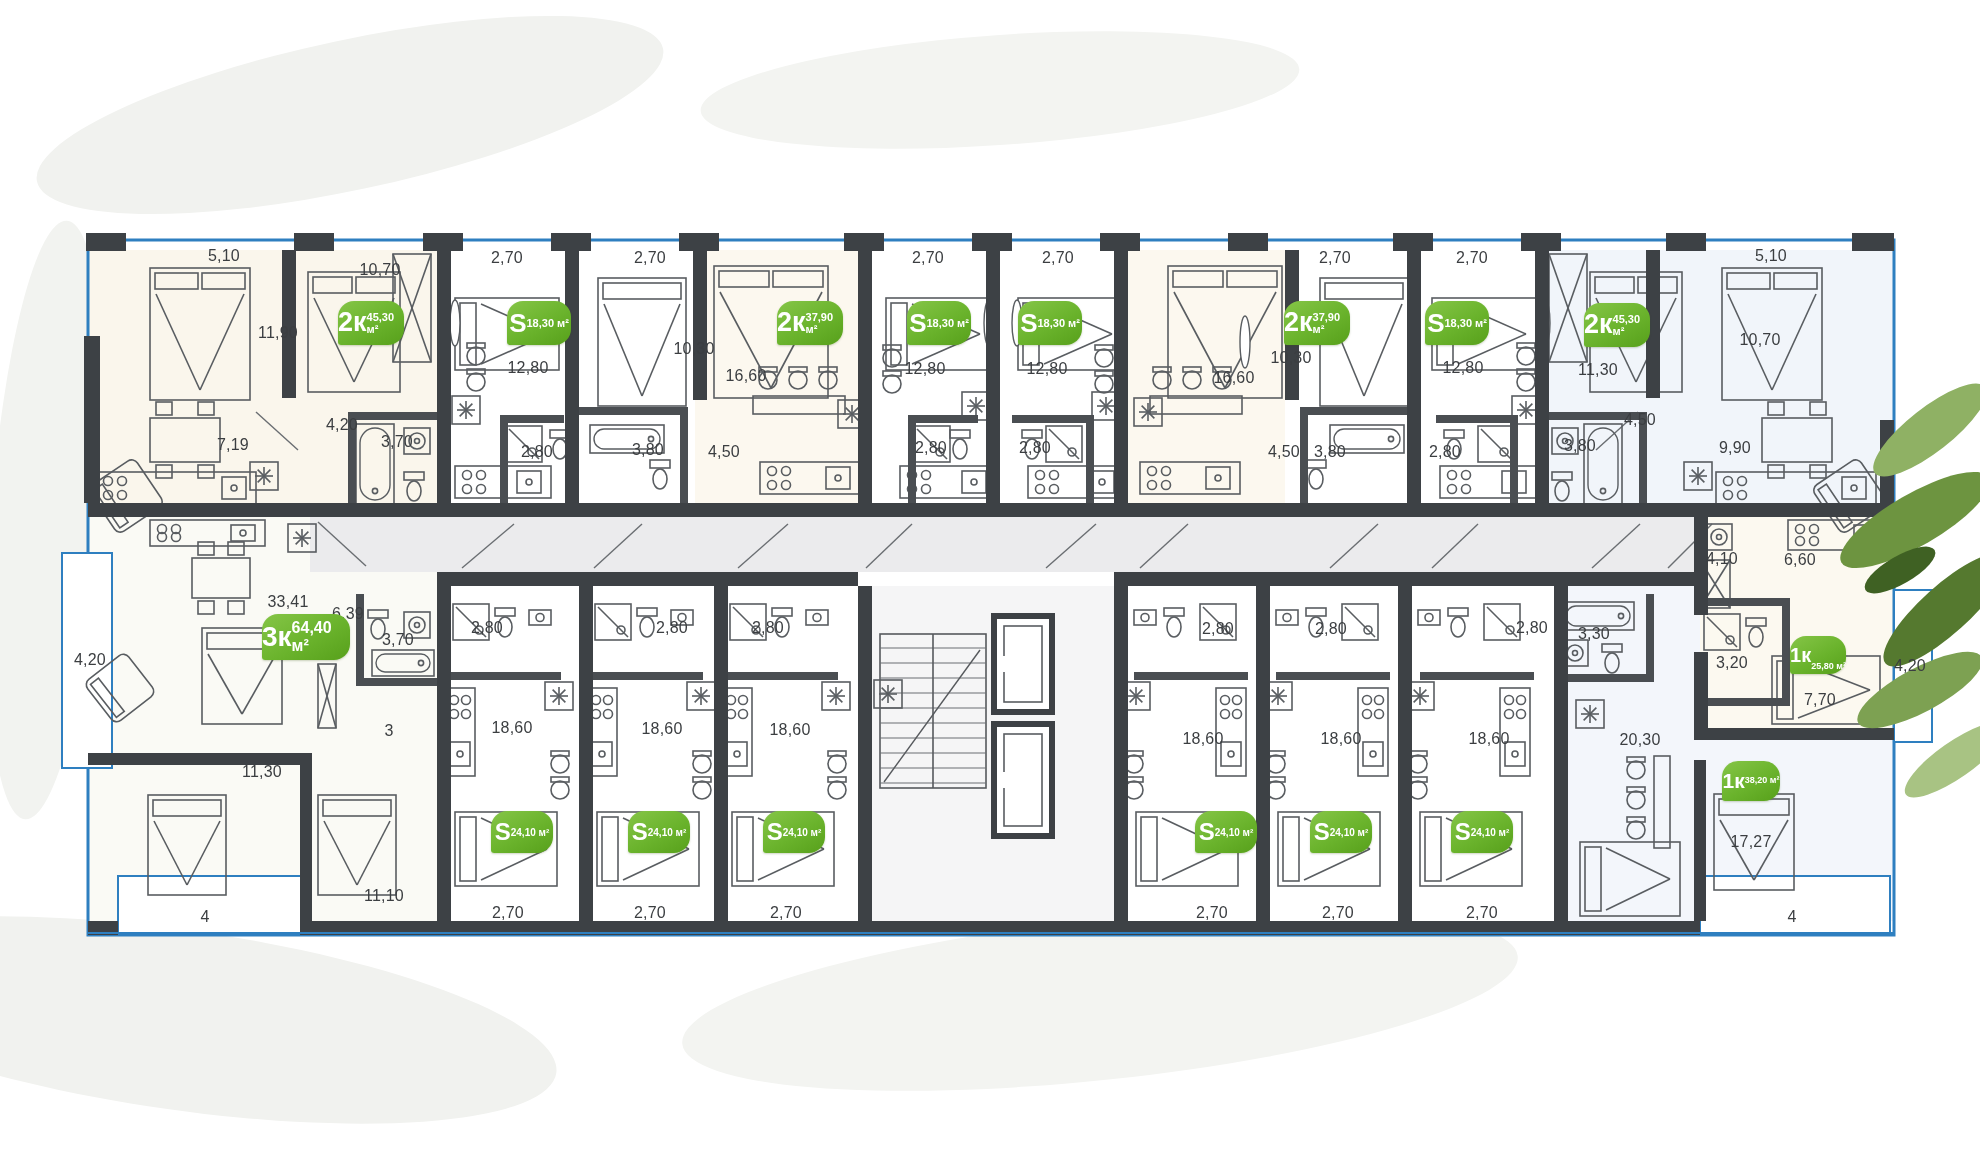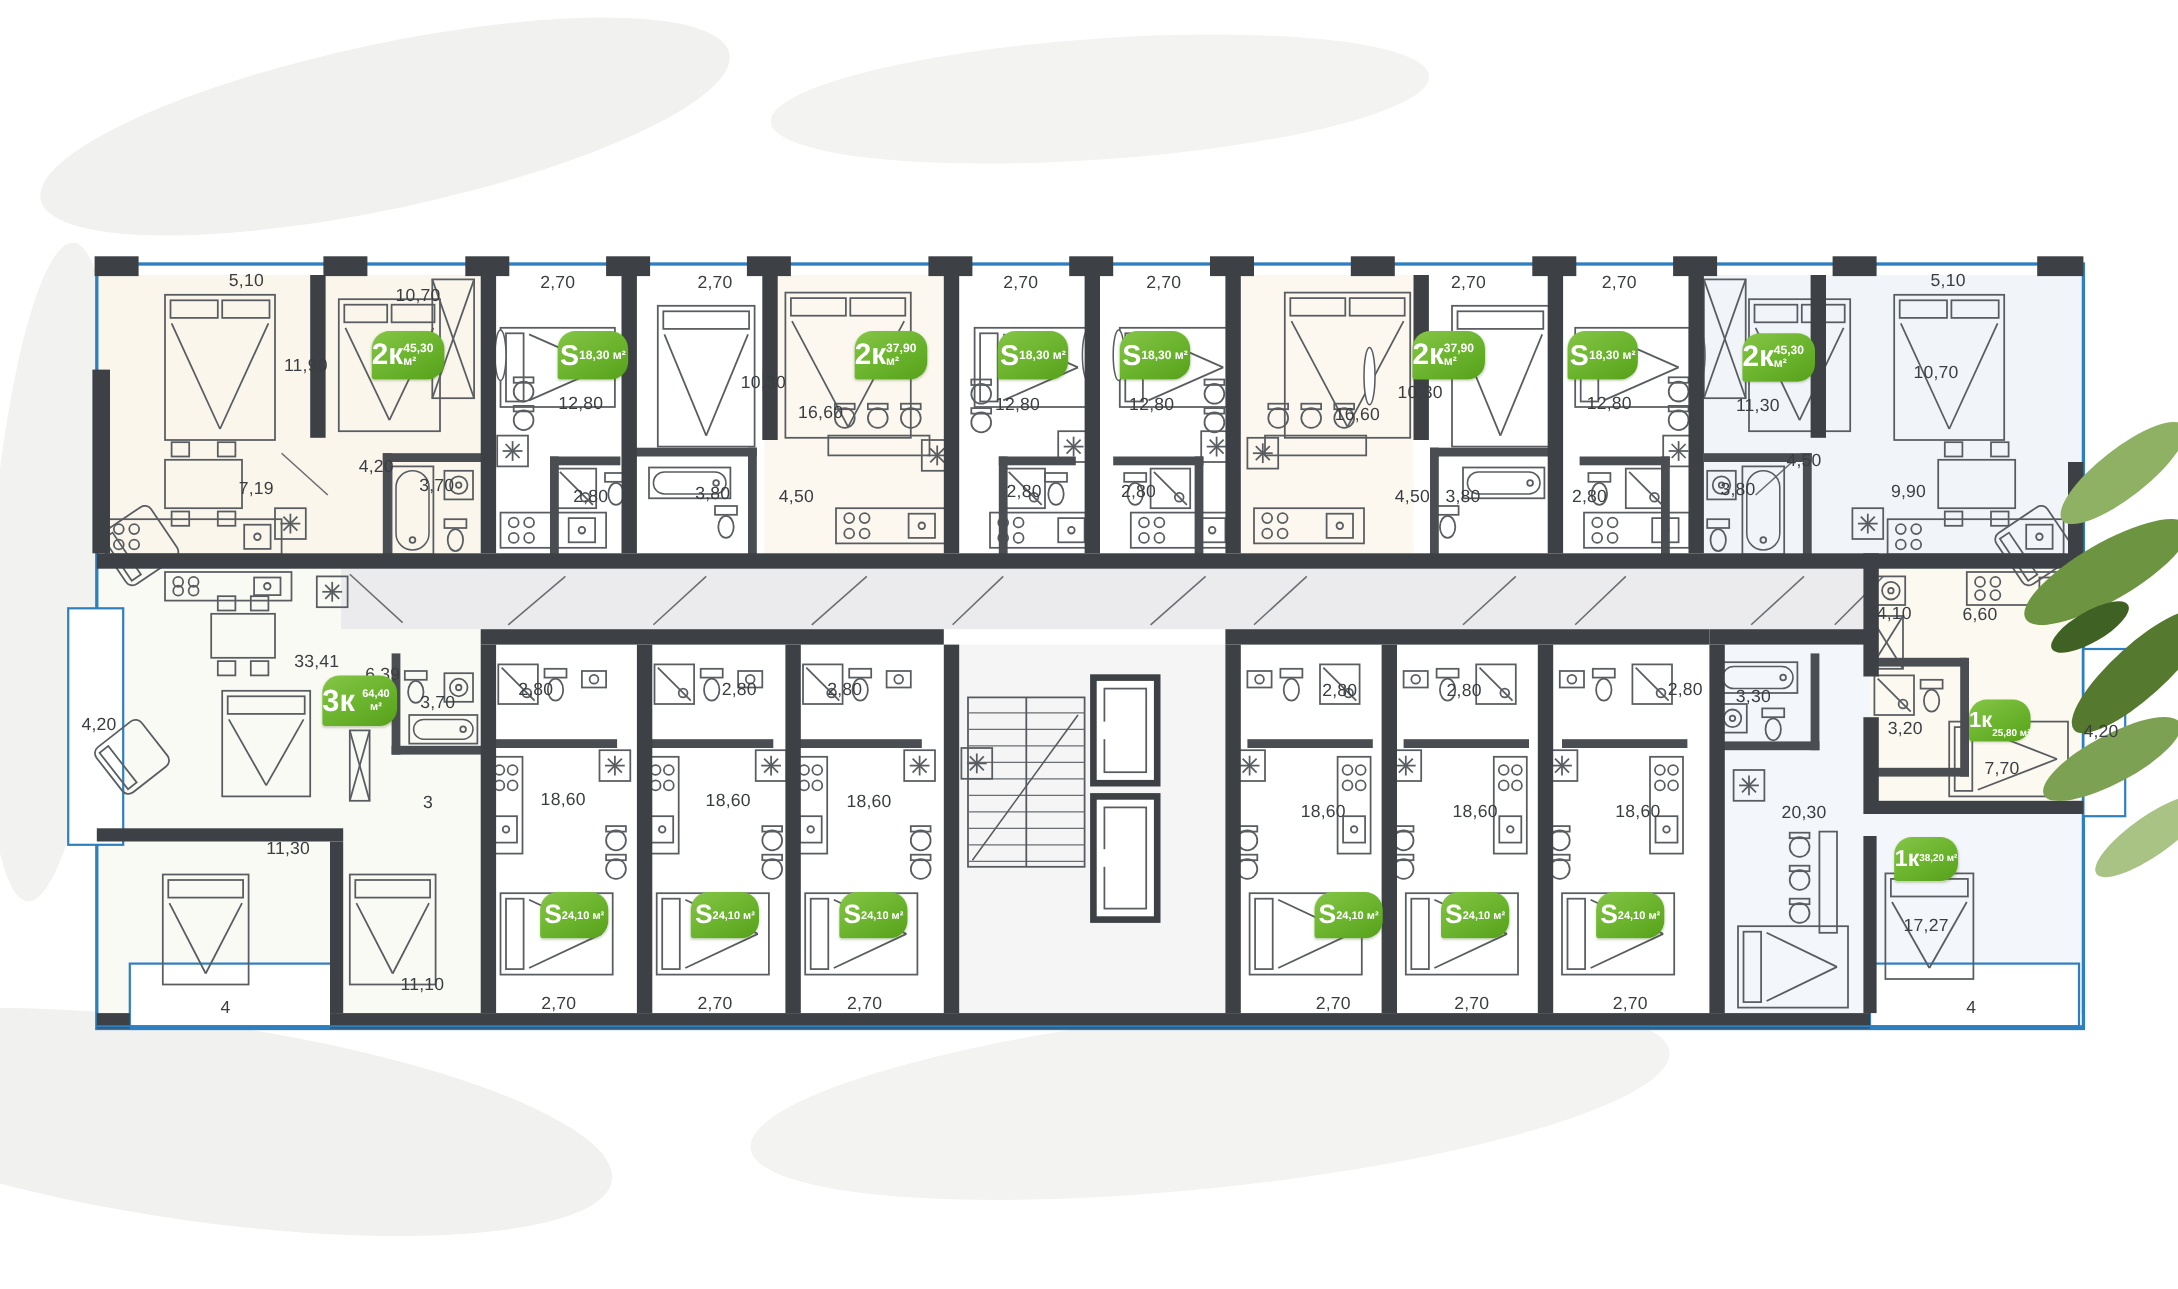--- a/index.html
+++ b/index.html
@@ -1053,23 +1053,23 @@
     <div class="a" style="font-size: 11px;">37,90 м²</div>
   </div>
       <div class="badge" style="left: 1457px; top: 323px; width: 64px; height: 44px;">
     <div class="t" style="font-size: 26px;">S</div>
     <div class="a" style="font-size: 11px;">18,30 м²</div>
   </div>
       <div class="badge" style="left: 1617px; top: 325px; width: 66px; height: 44px;">
     <div class="t" style="font-size: 27px;">2к</div>
     <div class="a" style="font-size: 11px;">45,30 м²</div>
   </div>
-      <div class="badge" style="left: 306px; top: 637px; width: 68px; height: 46px; margin-left: 21px;">
+      <div class="badge" style="left: 306px; top: 637px; width: 88px; height: 46px;">
     <div class="t" style="font-size: 28px;">3к</div>
-    <div class="a" style="font-size: 10px; text-align: center;">64,40 м²</div>
+    <div class="a" style="font-size: 16px;">64,40 м²</div>
   </div>
       <div class="badge" style="left: 522px; top: 832px; width: 62px; height: 42px;">
     <div class="t" style="font-size: 24px;">S</div>
     <div class="a" style="font-size: 10px;">24,10 м²</div>
   </div>
       <div class="badge" style="left: 659px; top: 832px; width: 62px; height: 42px;">
     <div class="t" style="font-size: 24px;">S</div>
     <div class="a" style="font-size: 10px;">24,10 м²</div>
   </div>
       <div class="badge" style="left: 794px; top: 832px; width: 62px; height: 42px;">

